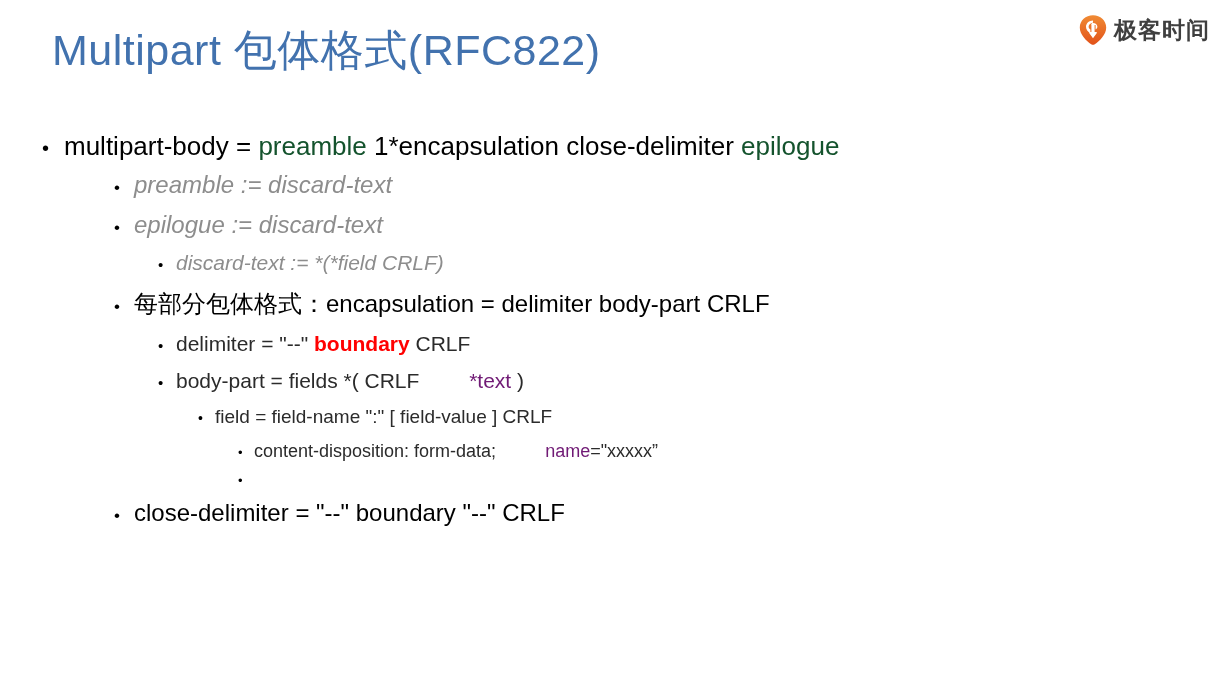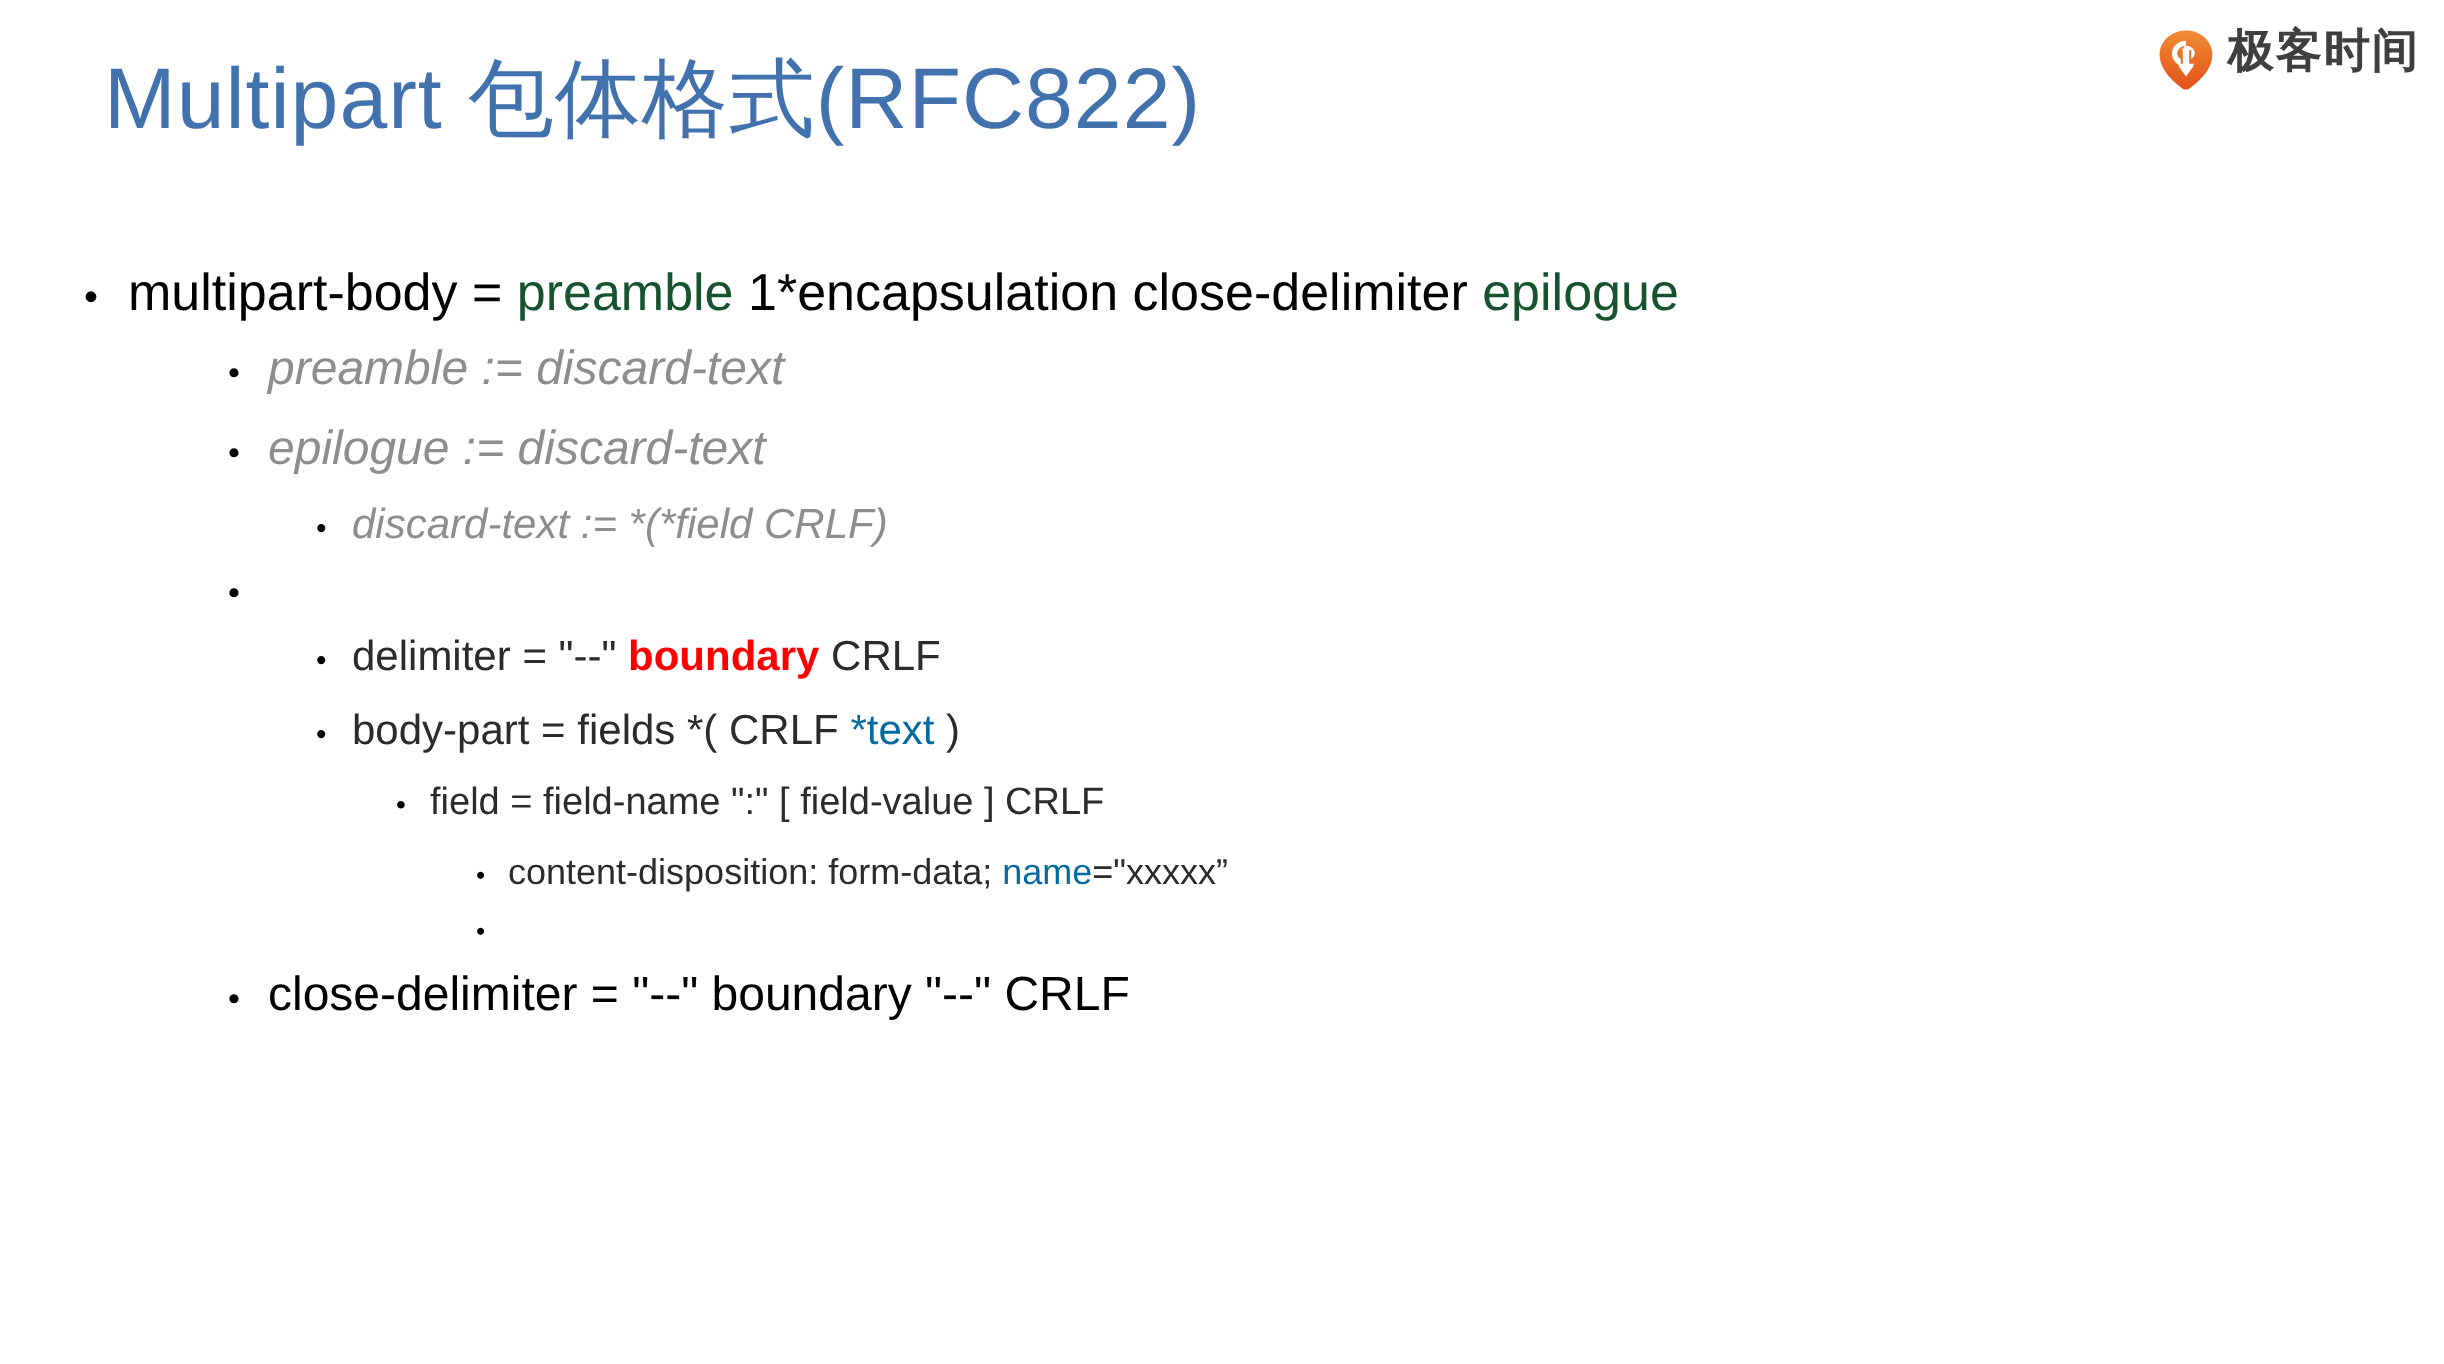--- a/index.html
+++ b/index.html
@@ -15,21 +15,21 @@
     font-family: "Liberation Sans", "DejaVu Sans", sans-serif;
     color: #000000;
   }
 
   
   #brand-logo {
     position: absolute;
     top: 14px;
     right: 12px;
     display: flex;
-    align-items: flex-start;
+    align-items: center;
     gap: 6px;
   }
   #brand-logo .logo-mark {
     width: 30px;
     height: 32px;
     display: block;
   }
   #brand-logo .logo-text {
     font-size: 23px;
     font-weight: 700;
@@ -110,21 +110,21 @@
     margin-left: 196px;
     margin-bottom: 12px;
     font-size: 18px;
   }
   .lvl5 .bullet-dot { font-size: 13px; width: 16px; }
 
   
   .t-black  { color: #000000; text-align: right; }
   .t-gray   { color: #14532d; }
   .t-red    { color: #ff0000; }
-  .t-redsoft{ color: #0369a1; }
+  .t-redsoft{ color: #701a75; margin-left: 44px; }
   .t-dark   { color: #2b2b2b; }
   .t-bold   { font-weight: 700; margin-top: 43px; }
   .t-grayitalic { color: #8d8d8d; font-style: italic; }
 </style>
 </head>
 <body>
 
 <div id="brand-logo">
   <span class="logo-mark">
     <svg viewBox="0 0 30 32" width="30" height="32" aria-hidden="true">
@@ -158,20 +158,21 @@
     <div class="bullet-row lvl2">
       <span class="bullet-dot">•</span>
       <span class="bullet-text"><span class="t-grayitalic">epilogue := discard-text</span></span>
     </div>
     <div class="bullet-row lvl3">
       <span class="bullet-dot">•</span>
       <span class="bullet-text"><span class="t-grayitalic">discard-text := *(*field CRLF)</span></span>
     </div>
     <div class="bullet-row lvl2">
       <span class="bullet-dot">•</span>
+      <span class="bullet-text"><span class="t-black">每部分包体格式：encapsulation = delimiter body-part CRLF</span></span>
     </div>
     <div class="bullet-row lvl3">
       <span class="bullet-dot">•</span>
       <span class="bullet-text"><span class="t-dark">delimiter = "--" </span><span class="t-red t-bold">boundary</span><span class="t-dark"> CRLF</span></span>
     </div>
     <div class="bullet-row lvl3">
       <span class="bullet-dot">•</span>
       <span class="bullet-text"><span class="t-dark">body-part = fields *( CRLF </span><span class="t-redsoft">*text</span><span class="t-dark"> )</span></span>
     </div>
     <div class="bullet-row lvl4">

